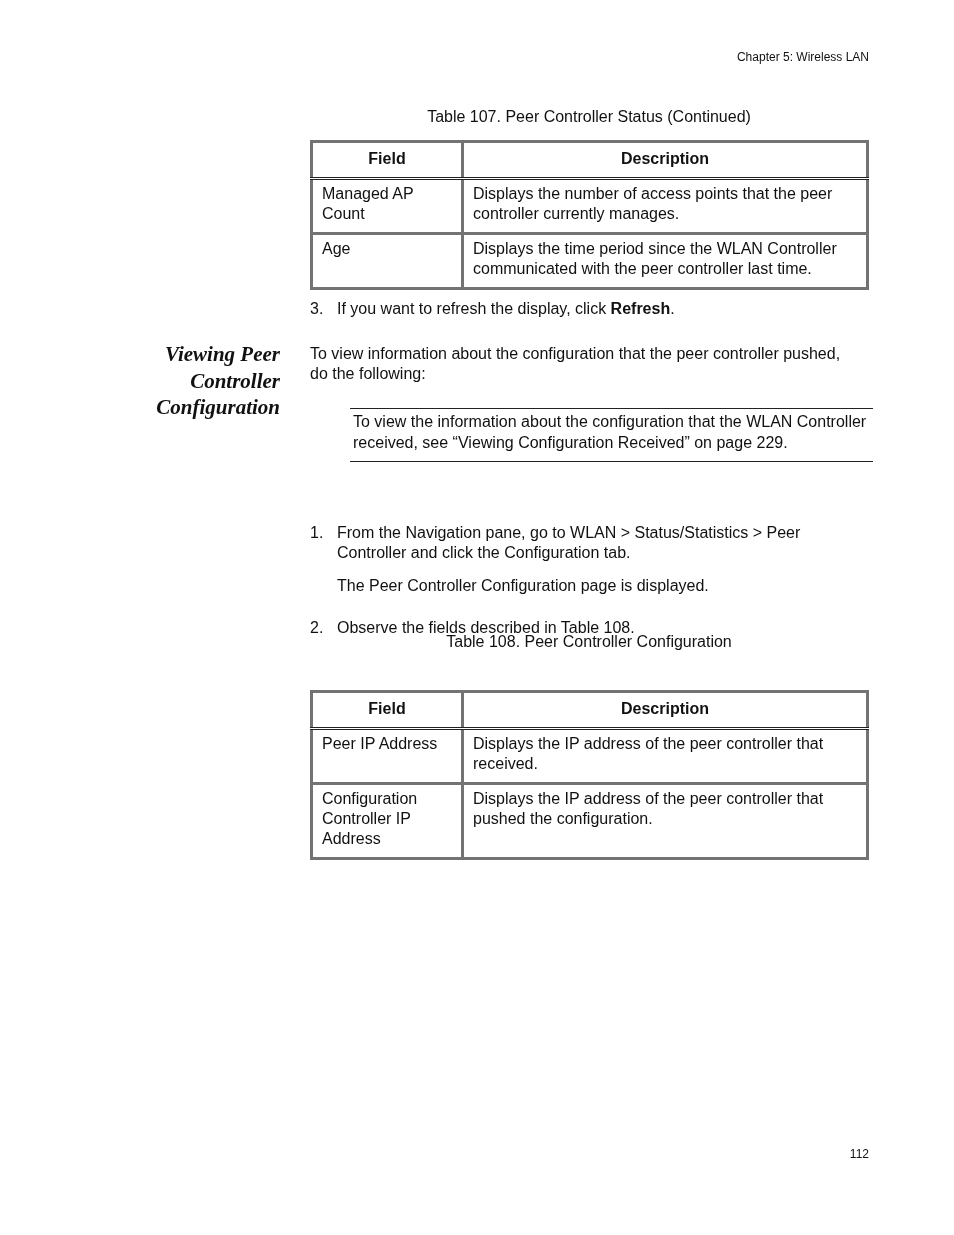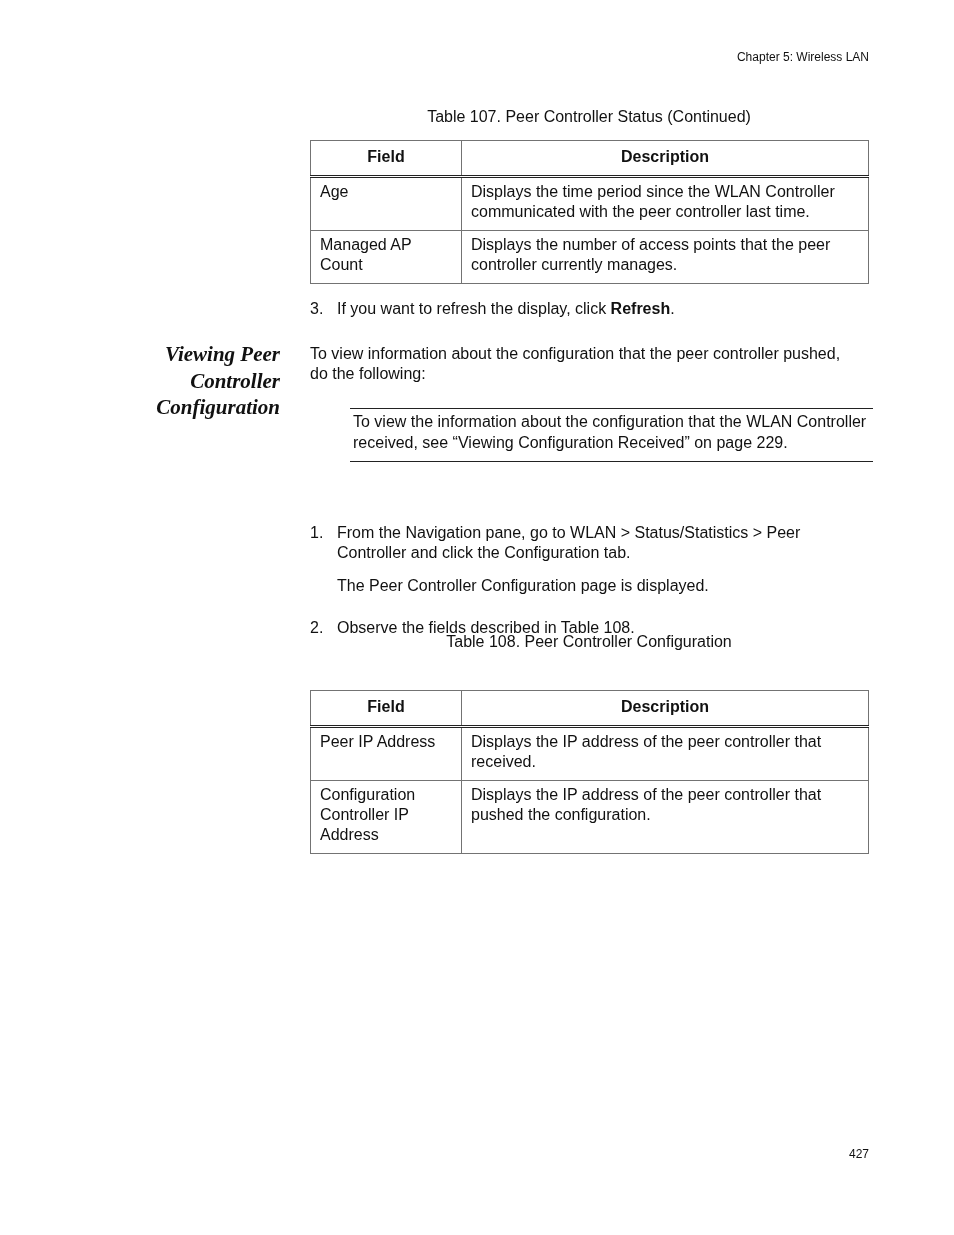--- a/index.html
+++ b/index.html
@@ -1,21 +1,21 @@
 <!DOCTYPE html>
 <html><head>
 <meta charset="utf-8">
 <style>
   html, body { margin:0; padding:0; background:#fff; }
   body { width:954px; height:1235px; position:relative; font-family:"Liberation Sans", sans-serif; color:#111; }
   .header { position:absolute; top:50px; right:85px; font-size:12px;margin-left:7px; }
   .footer { position:absolute; top:1147px; right:85px; font-size:12px; }
   .caption { position:absolute; left:310px; width:558px; text-align:center; font-size:16px; }
   table.doc { position:absolute; left:310px; width:559px; border-collapse:collapse; font-size:16px; }
-  table.doc th, table.doc td { border:1px solid #737373; vertical-align:top; text-align:left; padding:4px 9px 8px 9px; line-height:20px;margin-left:44px; }
+  table.doc th, table.doc td { border:3px solid #737373; vertical-align:top; text-align:left; padding:4px 9px 8px 9px; line-height:20px;margin-left:44px; }
   table.doc th { text-align:center; font-weight:bold; padding:6px 9px 8px 9px; border-bottom:3px double #222; }
   table.doc col.c1 { width:151px; }
   .step { position:absolute; left:310px; font-size:16px; line-height:20px; width:540px; }
   .step .num { display:inline-block; width:27px; }
   .step .txt { position:absolute; left:27px; top:0; width:520px; }
   .para { position:absolute; left:337px; font-size:16px; line-height:20px; width:520px; }
   .section-title { position:absolute; left:130px; width:150px; top:341px; text-align:right; font-family:"Liberation Serif", serif; font-weight:bold; font-size:21px; line-height:26.5px;font-style:italic; }
   .intro { position:absolute; left:310px; top:344px; width:540px; font-size:16px; line-height:20px; }
   .note { position:absolute; left:350px; top:408px; width:520px; border-top:1px solid #222; border-bottom:1px solid #222; padding:3px 0 8px 3px; font-size:16px; line-height:20.5px; }
   .note .label { font-weight:bold; }
@@ -31,27 +31,27 @@
       <col class="c1">
       <col>
     </colgroup>
   <thead>
     <tr>
       <th>Field</th>
       <th>Description</th>
     </tr>
   </thead>
   <tbody>
+    <tr style="height:52px;">
+      <td style="padding-right:30px;">Managed AP Count</td>
+      <td>Displays the number of access points that the peer controller currently manages.</td>
+    </tr>
     <tr style="height:54px;">
       <td>Age</td>
       <td>Displays the time period since the WLAN Controller communicated with the peer controller last time.</td>
-    </tr>
-    <tr style="height:52px;">
-      <td style="padding-right:30px;">Managed AP Count</td>
-      <td>Displays the number of access points that the peer controller currently manages.</td>
     </tr>
   </tbody>
 </table>
 
 <div class="step" style="top:299px;">
   <span class="num">3.</span><span class="txt"><span>If you want to refresh the display, click </span><b>Refresh</b><span>.</span></span>
 </div>
 
 <div class="section-title">
   <div>Viewing Peer</div>
@@ -92,13 +92,13 @@
       <td>Peer IP Address</td>
       <td>Displays the IP address of the peer controller that received.</td>
     </tr>
     <tr style="height:72px;">
       <td style="padding-right:8px;">Configuration Controller IP Address</td>
       <td>Displays the IP address of the peer controller that pushed the configuration.</td>
     </tr>
   </tbody>
 </table>
 
-<div class="footer">427</div>
+<div class="footer">112</div>
 
 </body></html>

